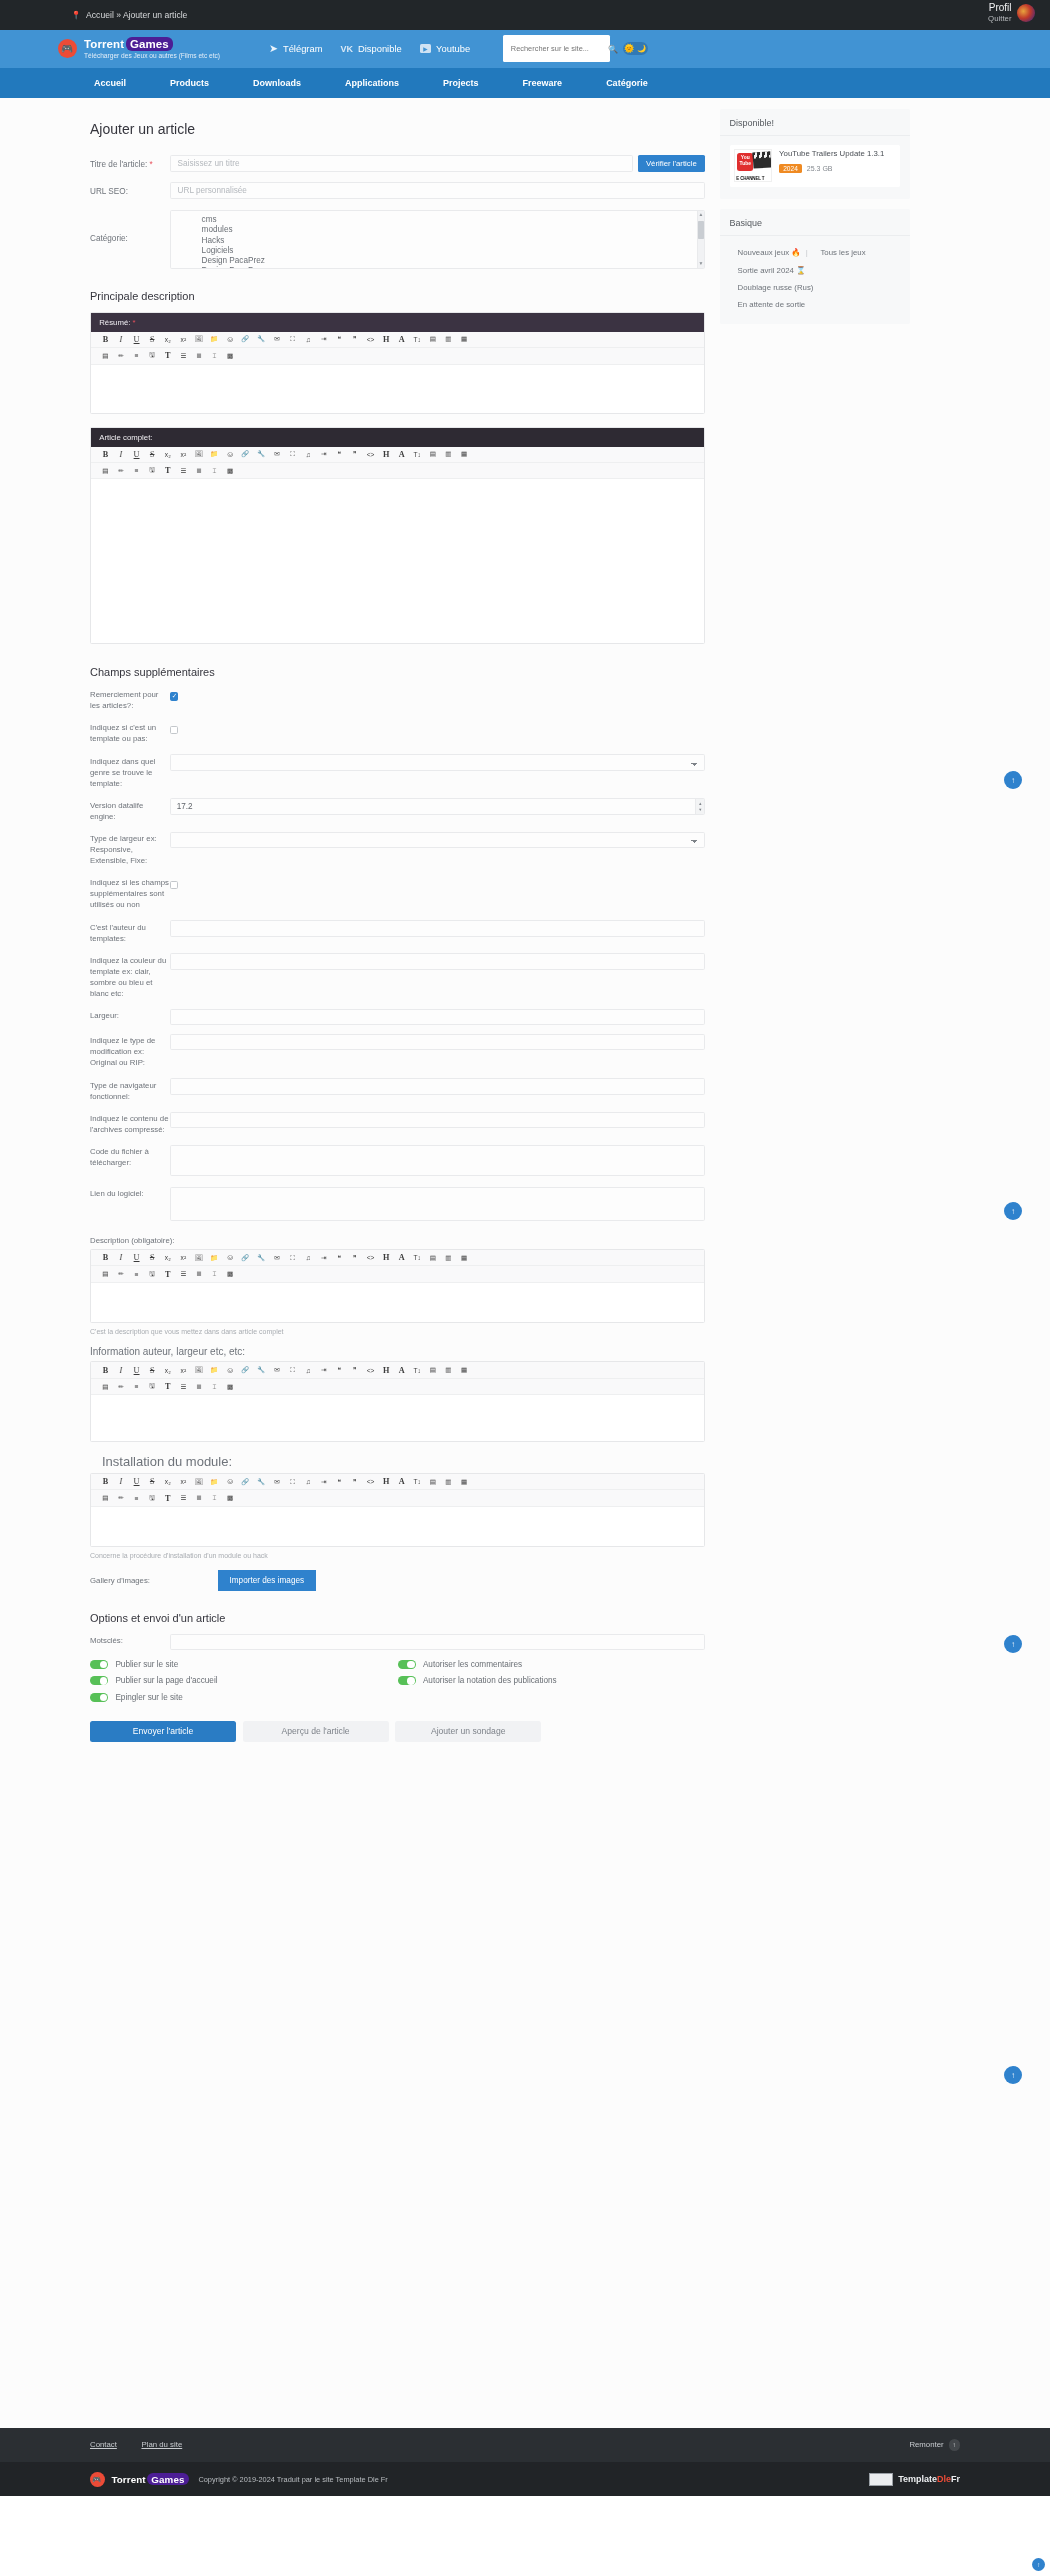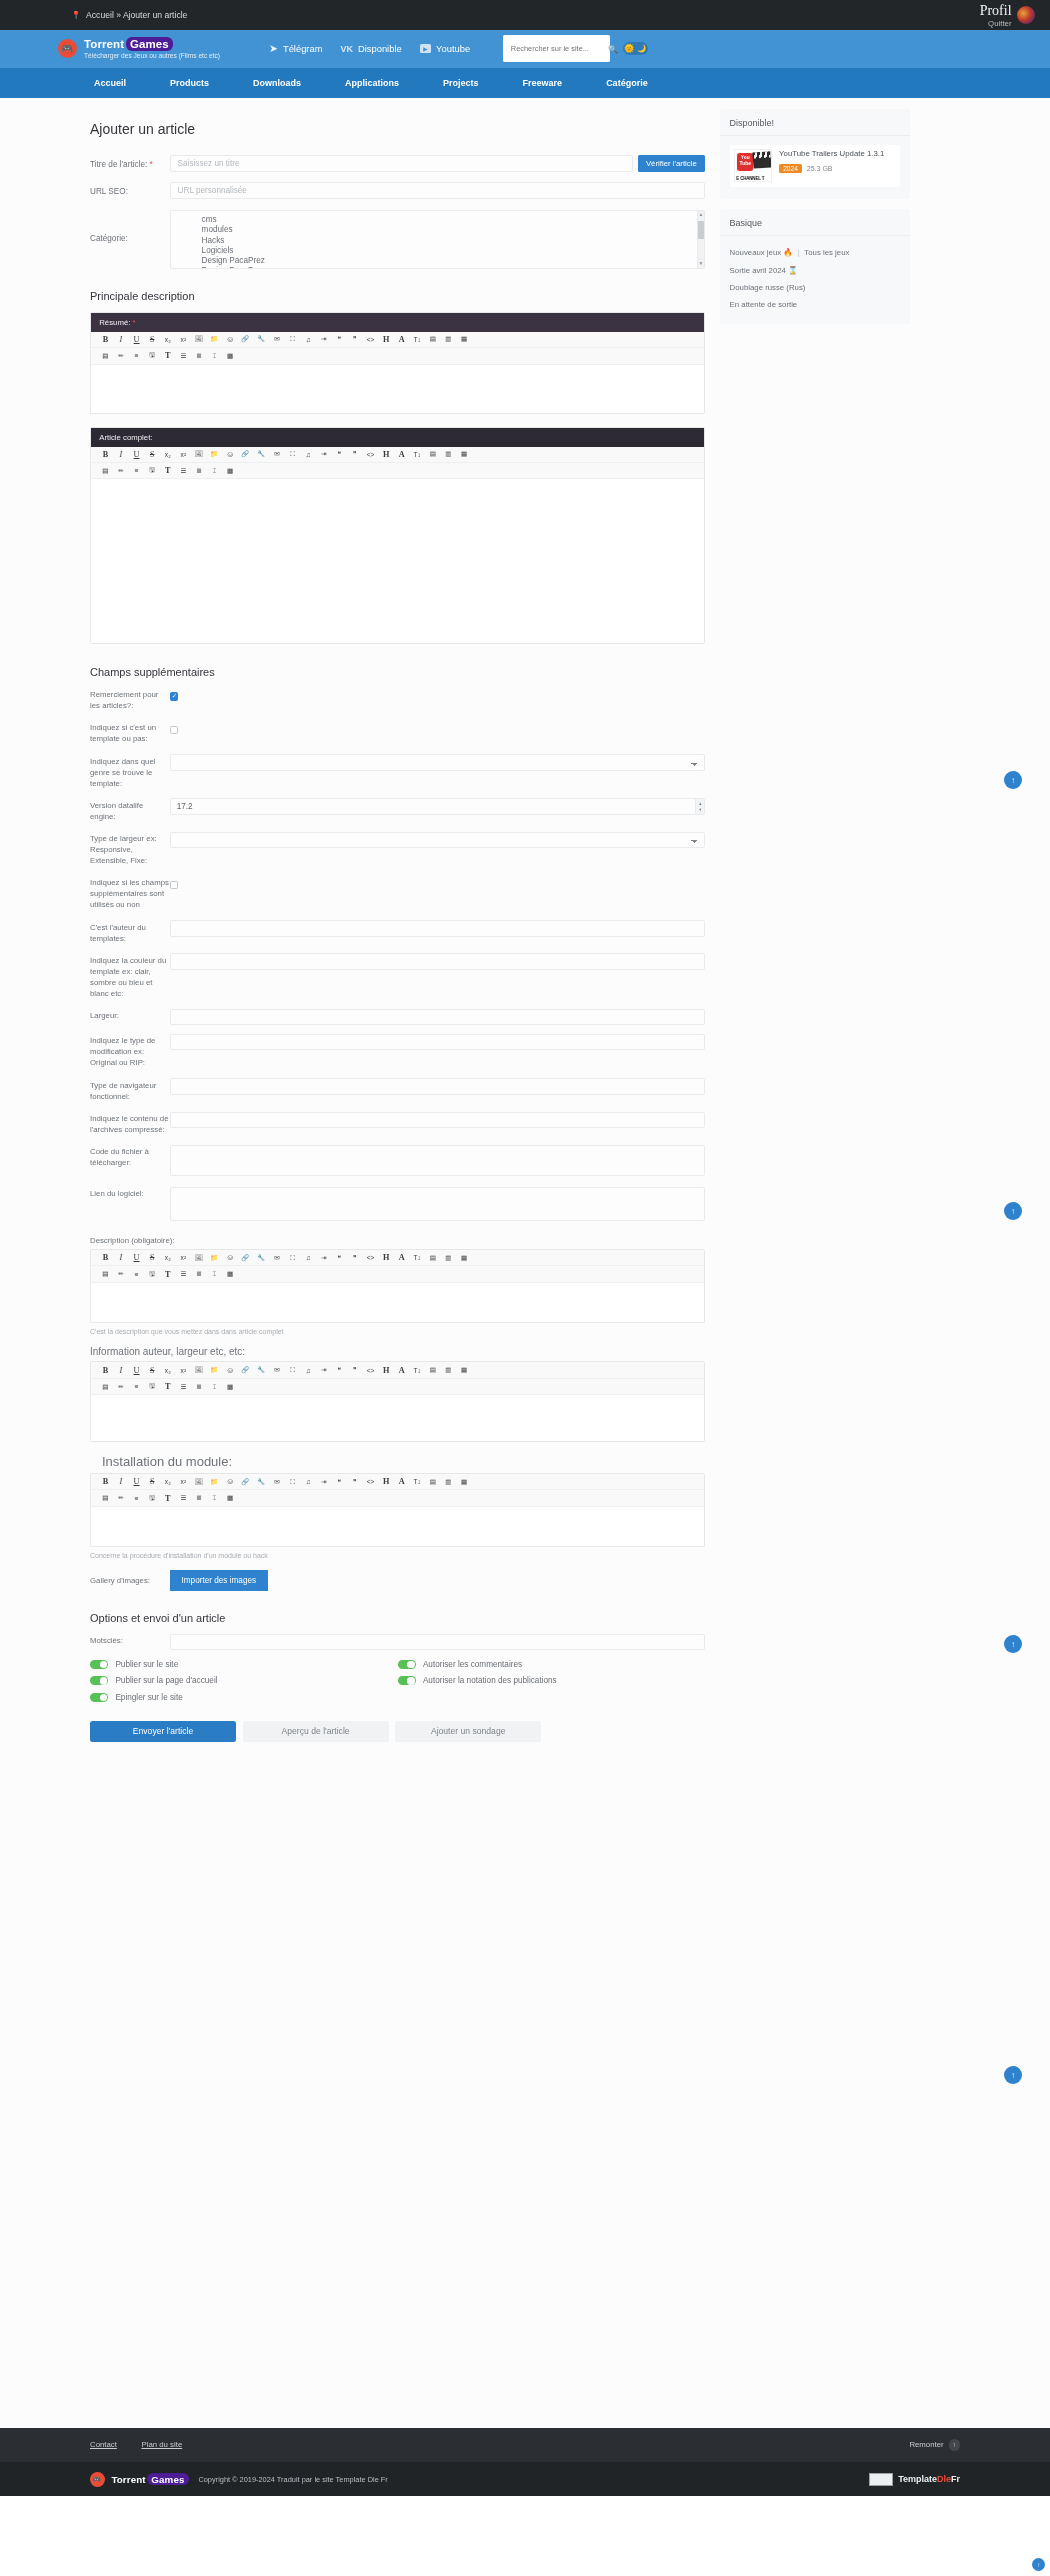--- a/index.html
+++ b/index.html
@@ -17,21 +17,21 @@
   .topbar {
     height:29.5px; background:#222629; display:flex; align-items:center;
     padding:0 14.8px; position:relative;
   }
   .crumb { display:flex; align-items:center; gap:4.1px; color:#d8dadc; font-size:8.6px; margin-left:57px;}
   .crumb .pin { color:#fff; font-size:8.2px; }
   .profile {
     position:absolute; right:14.8px; top:1.6px; display:flex; align-items:center; gap:5.7px;
   }
   .profile .ptxt { text-align:right; line-height:1.25; }
-  .profile .p1 { color:#f2f3f4; font-size:14px;font-family:Liberation Serif, serif; }
+  .profile .p1 { color:#f2f3f4; font-size:10px; }
   .profile .p2 { color:#b6b9bc; font-size:7.8px; }
   .avatar {
     width:18px;height:18px;border-radius:50%;
     background:radial-gradient(circle at 35% 40%, #e8a33d 0%, #c0392b 45%, #5b2b6b 80%, #2b1a3a 100%);
     display:block;
   }
 
   
   .header {
     height:38px; background:#4193d3; display:flex; align-items:center; padding:0 14.8px;
@@ -231,21 +231,21 @@
     position:absolute; left:0.8px; bottom:0; font-size:4.5px; font-weight:bold; color:#111;
     letter-spacing:-0.2px;
   }
   .promo-info { flex:1; }
   .promo-title { font-size:7.8px; color:#4a4f55; line-height:1.35; }
   .promo-meta { display:flex; align-items:center; gap:4.9px; margin-top:4.1px; }
   .yr { background:#ef8a22; color:#fff; font-size:6.6px; padding:0.8px 4.1px; border-radius:1.6px; }
   .sz { font-size:7px; color:#83888e; }
   .side-links { }
   .side-links .sl { font-size:7.8px; color:#6e737a; padding:4.1px 0; }
-  .side-links .sl a { color:#6e737a; text-decoration:none; }
+  .side-links .sl a { color:#6e737a; text-decoration:none;margin-left:8px; }
   .side-links .sep { color:#c3c7cb; margin:0 2.5px; }
 
   
   .float-top {
     position:absolute; right:28px; width:18px;height:18px;border-radius:50%;
     background:#2f82cd; color:#fff; display:flex; align-items:center; justify-content:center;
     font-size:8.2px;
   }
 
   
@@ -665,21 +665,21 @@
               <div class="tbtn sm">☰</div>
               <div class="tbtn sm">≣</div>
               <div class="tbtn sm">⌶</div>
               <div class="tbtn sm">▩</div>
             </div>
           <div class="ed-area med"></div>
         </div>
         <div class="ed-note">Concerne la procédure d'installation d'un module ou hack</div>
       </div>
 
-      <div class="xrow" style="align-items:center;margin-top:8.2px;">
+      <div class="xrow" style="align-items:center;margin-top:8.2px;gap:48px;">
         <div class="xlabel">Gallery d'images:</div>
         <div class="xctl">
           <button class="btn-import">Importer des images</button>
         </div>
       </div>
 
       <h2 class="sec-title">Options et envoi d'un article</h2>
       <div class="xrow">
         <div class="xlabel">Motsclés:</div>
         <div class="xctl"><input class="xinp" value="" style=""></div>

